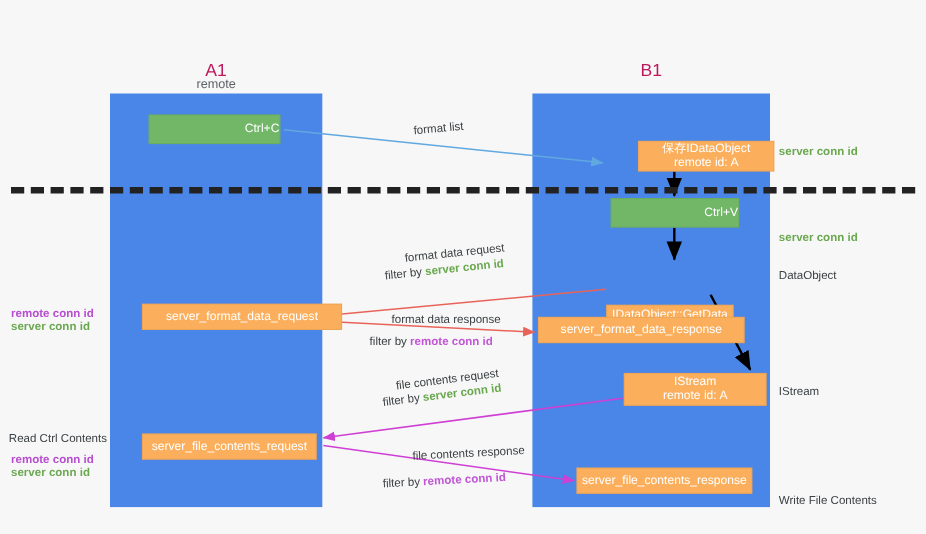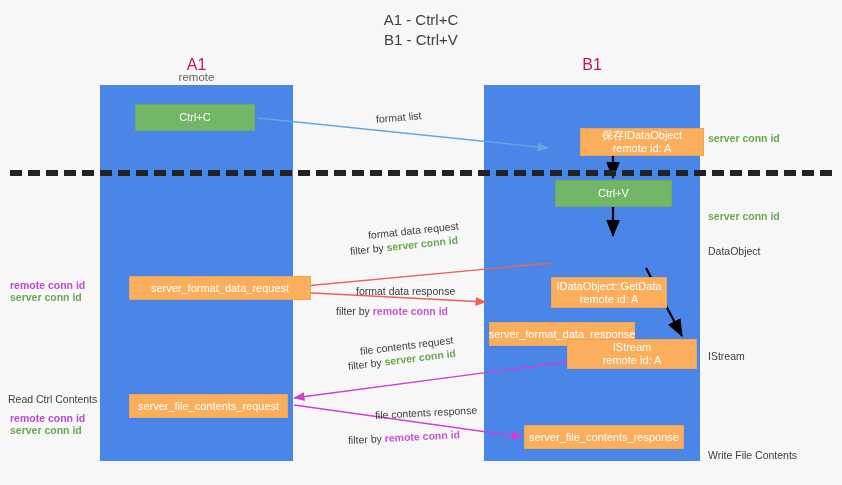--- a/index.html
+++ b/index.html
@@ -33,21 +33,21 @@
 
   
   .box{
     box-sizing:border-box;
     display:flex;align-items:center;justify-content:center;
     flex-direction:column;
     text-align:center;color:#ffffff;
     font-size:11px;line-height:13px;
     border:1px solid rgba(0,0,0,0.06);
   }
-  .box.green{background:#6aa84f;background:#72b768;}
+  .box.green{background:#6aa84f;background:#72b768;align-items:flex-end;}
   .box.orange{background:#f9ab55;background:#fbaf5d;}
   .box .l2{font-weight:400;}
 
   
   .anno{font-size:10.5px;color:#3c4043;line-height:13px;white-space:nowrap;}
   .anno.green{color:#6aa84f;font-weight:bold;}
   .anno.purple{color:#b84dd0;font-weight:bold;}
   .lbl{font-size:10.5px;color:#3c4043;white-space:nowrap;}
   .lbl b.g{color:#6aa84f;}
   .lbl b.p{color:#c256d6;}
@@ -59,24 +59,20 @@
     border-top:6px dashed #222;
   }
 
   svg.overlay{position:absolute;left:0;top:0;width:842px;height:485px;pointer-events:none;}
 </style>
 </head>
 <body>
 
 <div class="stage">
 
-  <div class="abs" id="title">
-    <div>A1 - Ctrl+C</div>
-    <div>B1 - Ctrl+V</div>
-  </div>
 
   <div class="abs col-head" style="left:100px;top:58px;width:193px;">
     <div class="big">A1</div>
     <div>remote</div>
   </div>
   <div class="abs col-head" style="left:484px;top:58px;width:216px;">
     <div class="big">B1</div>
   </div>
 
   <div class="abs lane" id="lane-a1"></div>
@@ -130,21 +126,21 @@
 
   <div class="abs box orange" style="left:551px;top:237px;width:116px;height:31px;margin-top:40px;">
     <div>IDataObject::GetData</div>
     <div class="l2">remote id: A</div>
   </div>
 
   <div class="abs box orange" style="left:129px;top:276px;width:182px;height:24px;">
     <div>server_format_data_request</div>
   </div>
 
-  <div class="abs box orange" style="left:489px;top:288px;width:146px;height:24px;margin-top:34px;">
+  <div class="abs box orange" style="left:489px;top:288px;width:188px;height:24px;">
     <div>server_format_data_response</div>
   </div>
 
   <div class="abs box orange" style="left:567px;top:339px;width:130px;height:30px;">
     <div>IStream</div>
     <div class="l2">remote id: A</div>
   </div>
 
   <div class="abs box orange" style="left:129px;top:394px;width:159px;height:24px;">
     <div>server_file_contents_request</div>

